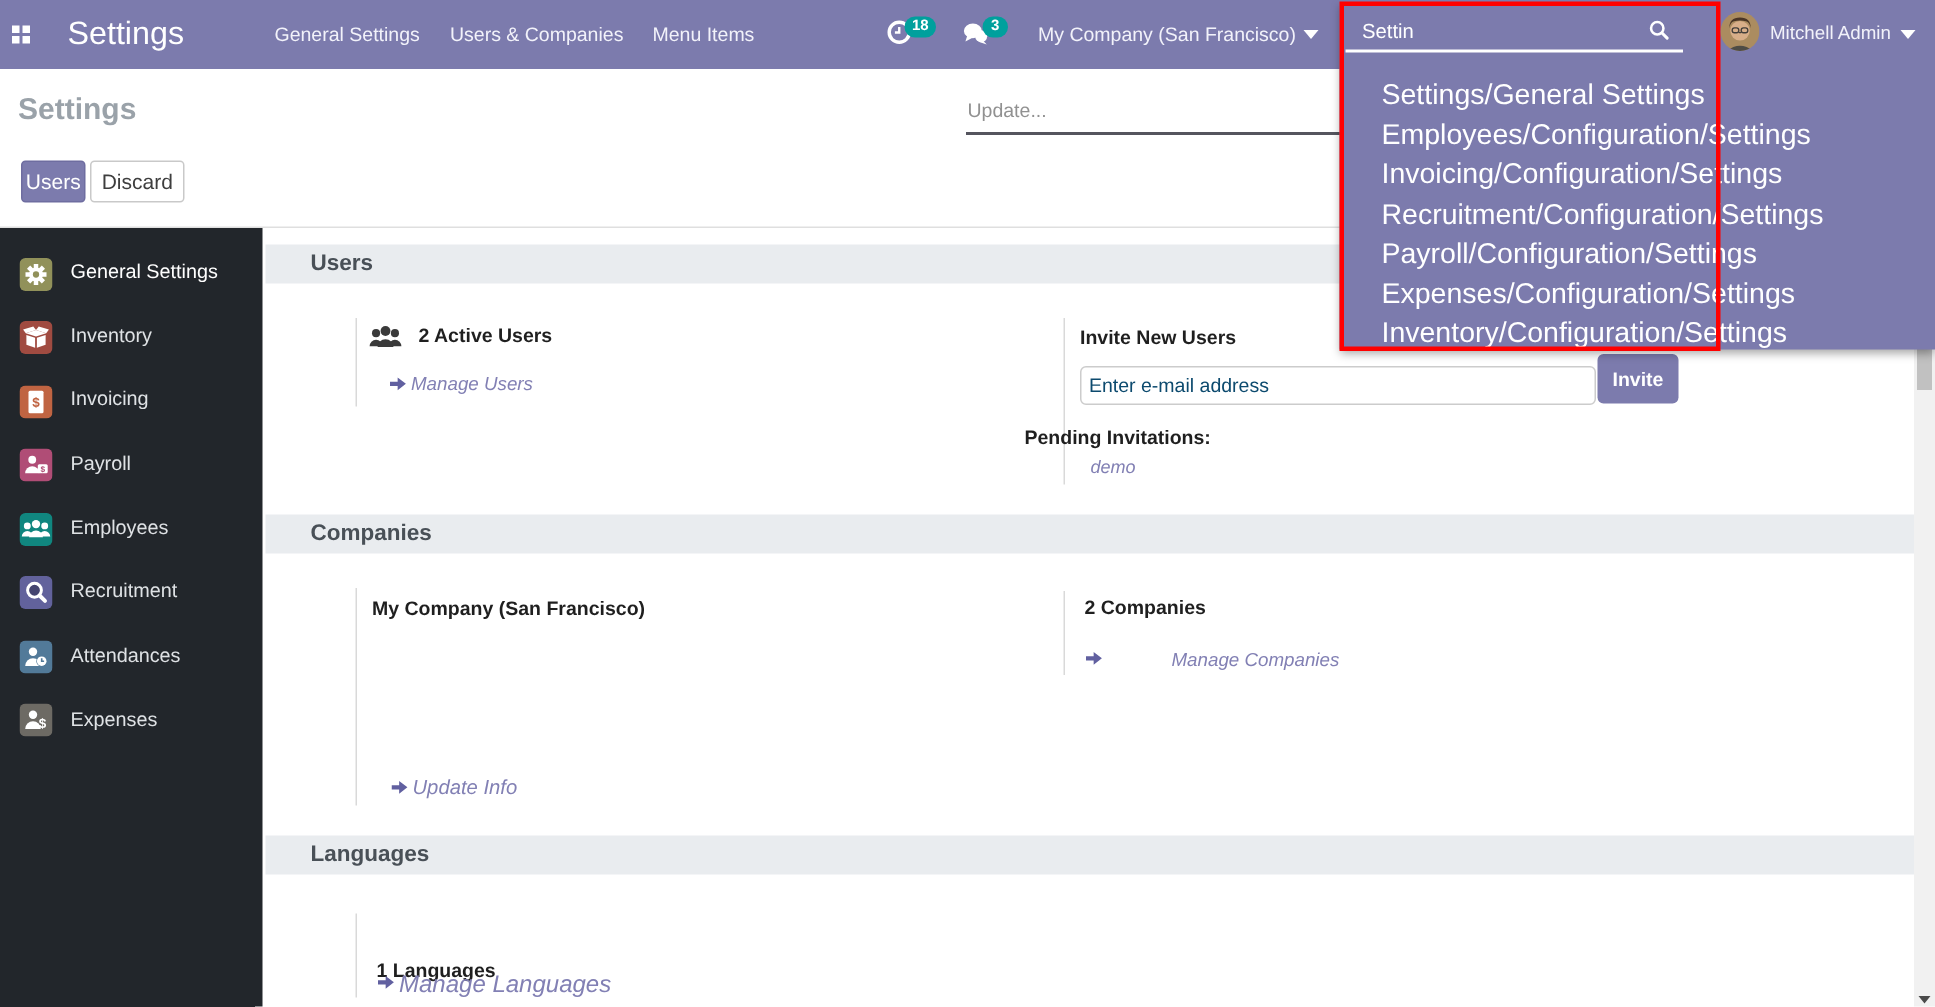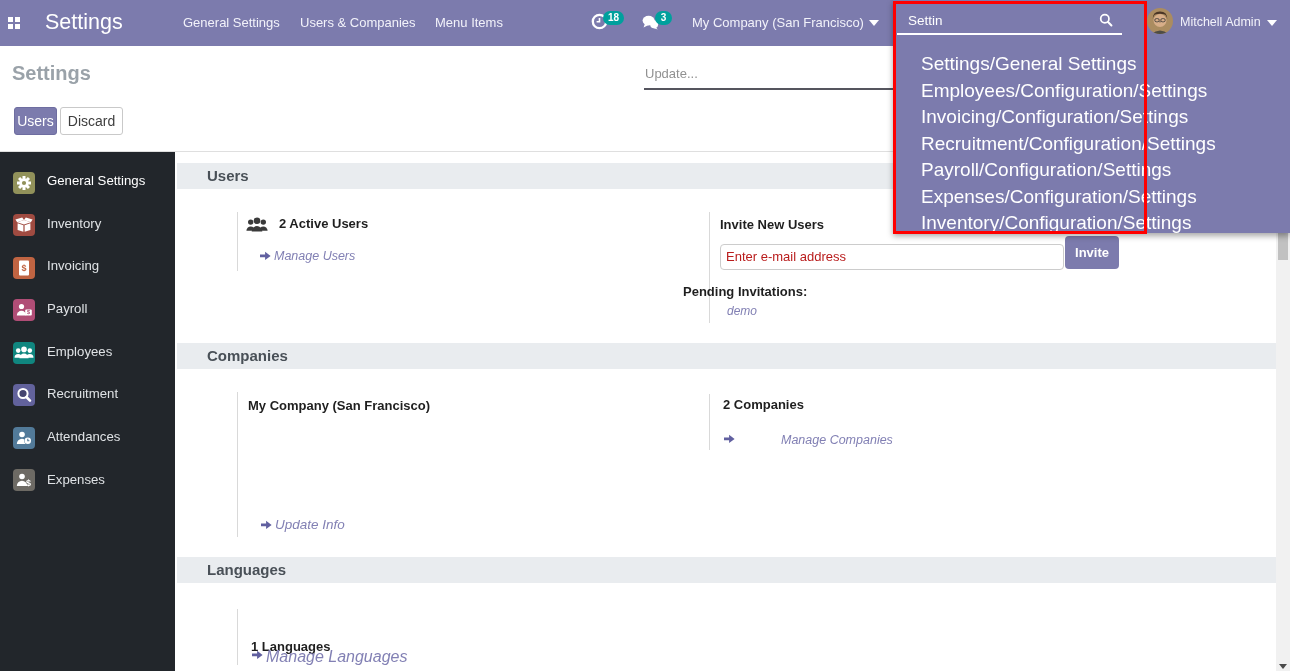--- a/index.html
+++ b/index.html
@@ -182,21 +182,21 @@
   <div class="abs blbl" style="left:279px;top:216px;">2 Active Users</div>
   <svg class="abs arr" style="left:260px;top:250.5px;" viewBox="0 0 11 10">
       <use href="#arrow"></use>
     </svg>
   <div class="abs lnk" style="left:274px;top:249px;font-size:12.5px;">Manage Users</div>
 
   
   <div class="abs vline" style="left:709px;top:212px;height:111px;"></div>
   <div class="abs blbl" style="left:720px;top:217px;">Invite New Users</div>
   <div class="abs" style="left:720px;top:244px;width:344px;height:26px;background:#fff;border:1px solid #ccc;border-radius:4px;"></div>
-  <div class="abs" style="left:726px;top:249px;font-size:13px;color:#b91c1c;text-align:center;">Enter e-mail address</div>
+  <div class="abs" style="left:726px;top:249px;font-size:13px;color:#0c4a6e;text-align:center;">Enter e-mail address</div>
   <div class="abs" style="left:1065px;top:236px;width:54px;height:33px;background:#7c7bad;border-radius:4px;color:#fff;font-size:13px;font-weight:bold;text-align:center;line-height:33px;">Invite</div>
   <div class="abs blbl" style="left:683px;top:284px;">Pending Invitations:</div>
   <div class="abs lnk" style="left:727px;top:304px;font-size:12px;">demo</div>
 
   
   <div class="abs band" style="left:177px;top:343px;">Companies</div>
   <div class="abs vline" style="left:237px;top:392px;height:145px;"></div>
   <div class="abs blbl" style="left:248px;top:398px;">My Company (San Francisco)</div>
   <svg class="abs arr" style="left:260.5px;top:519.5px;" viewBox="0 0 11 10">
       <use href="#arrow"></use>

